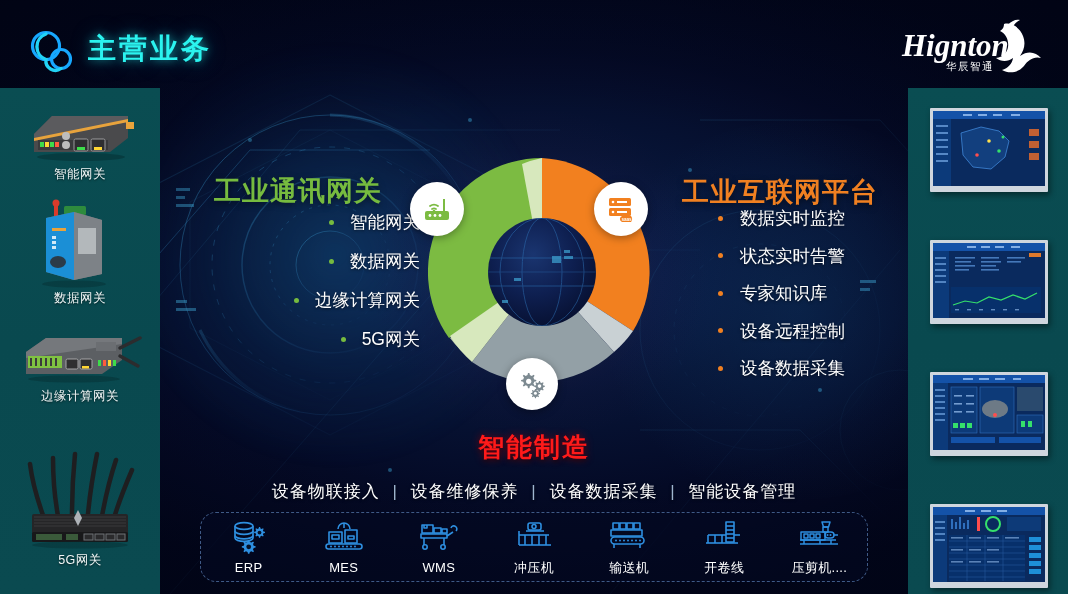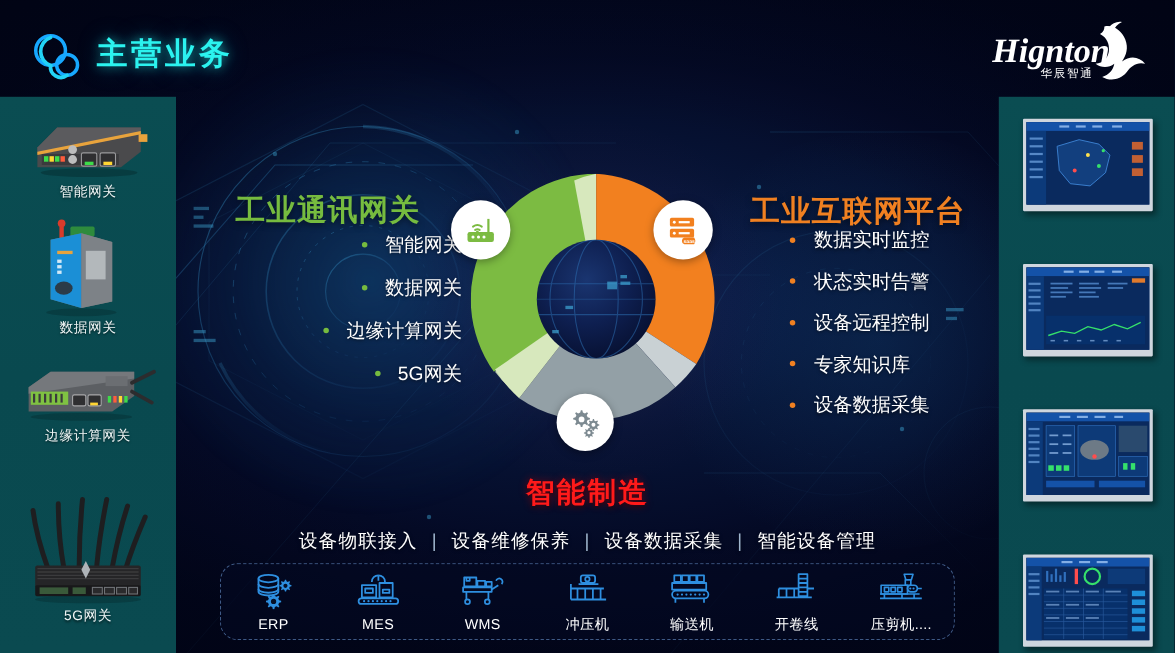--- a/index.html
+++ b/index.html
@@ -528,25 +528,25 @@
     <li>
       <span class="dot"></span>
       <span>数据实时监控</span>
     </li>
     <li>
       <span class="dot"></span>
       <span>状态实时告警</span>
     </li>
     <li>
       <span class="dot"></span>
-      <span>设备远程控制</span>
+      <span>专家知识库</span>
     </li>
     <li>
       <span class="dot"></span>
-      <span>专家知识库</span>
+      <span>设备远程控制</span>
     </li>
     <li>
       <span class="dot"></span>
       <span>设备数据采集</span>
     </li>
   </ul>
 
   <svg class="donut" viewBox="0 0 228 228">
     <defs>
       <radialGradient id="sphereG" cx="42%" cy="34%" r="78%">

